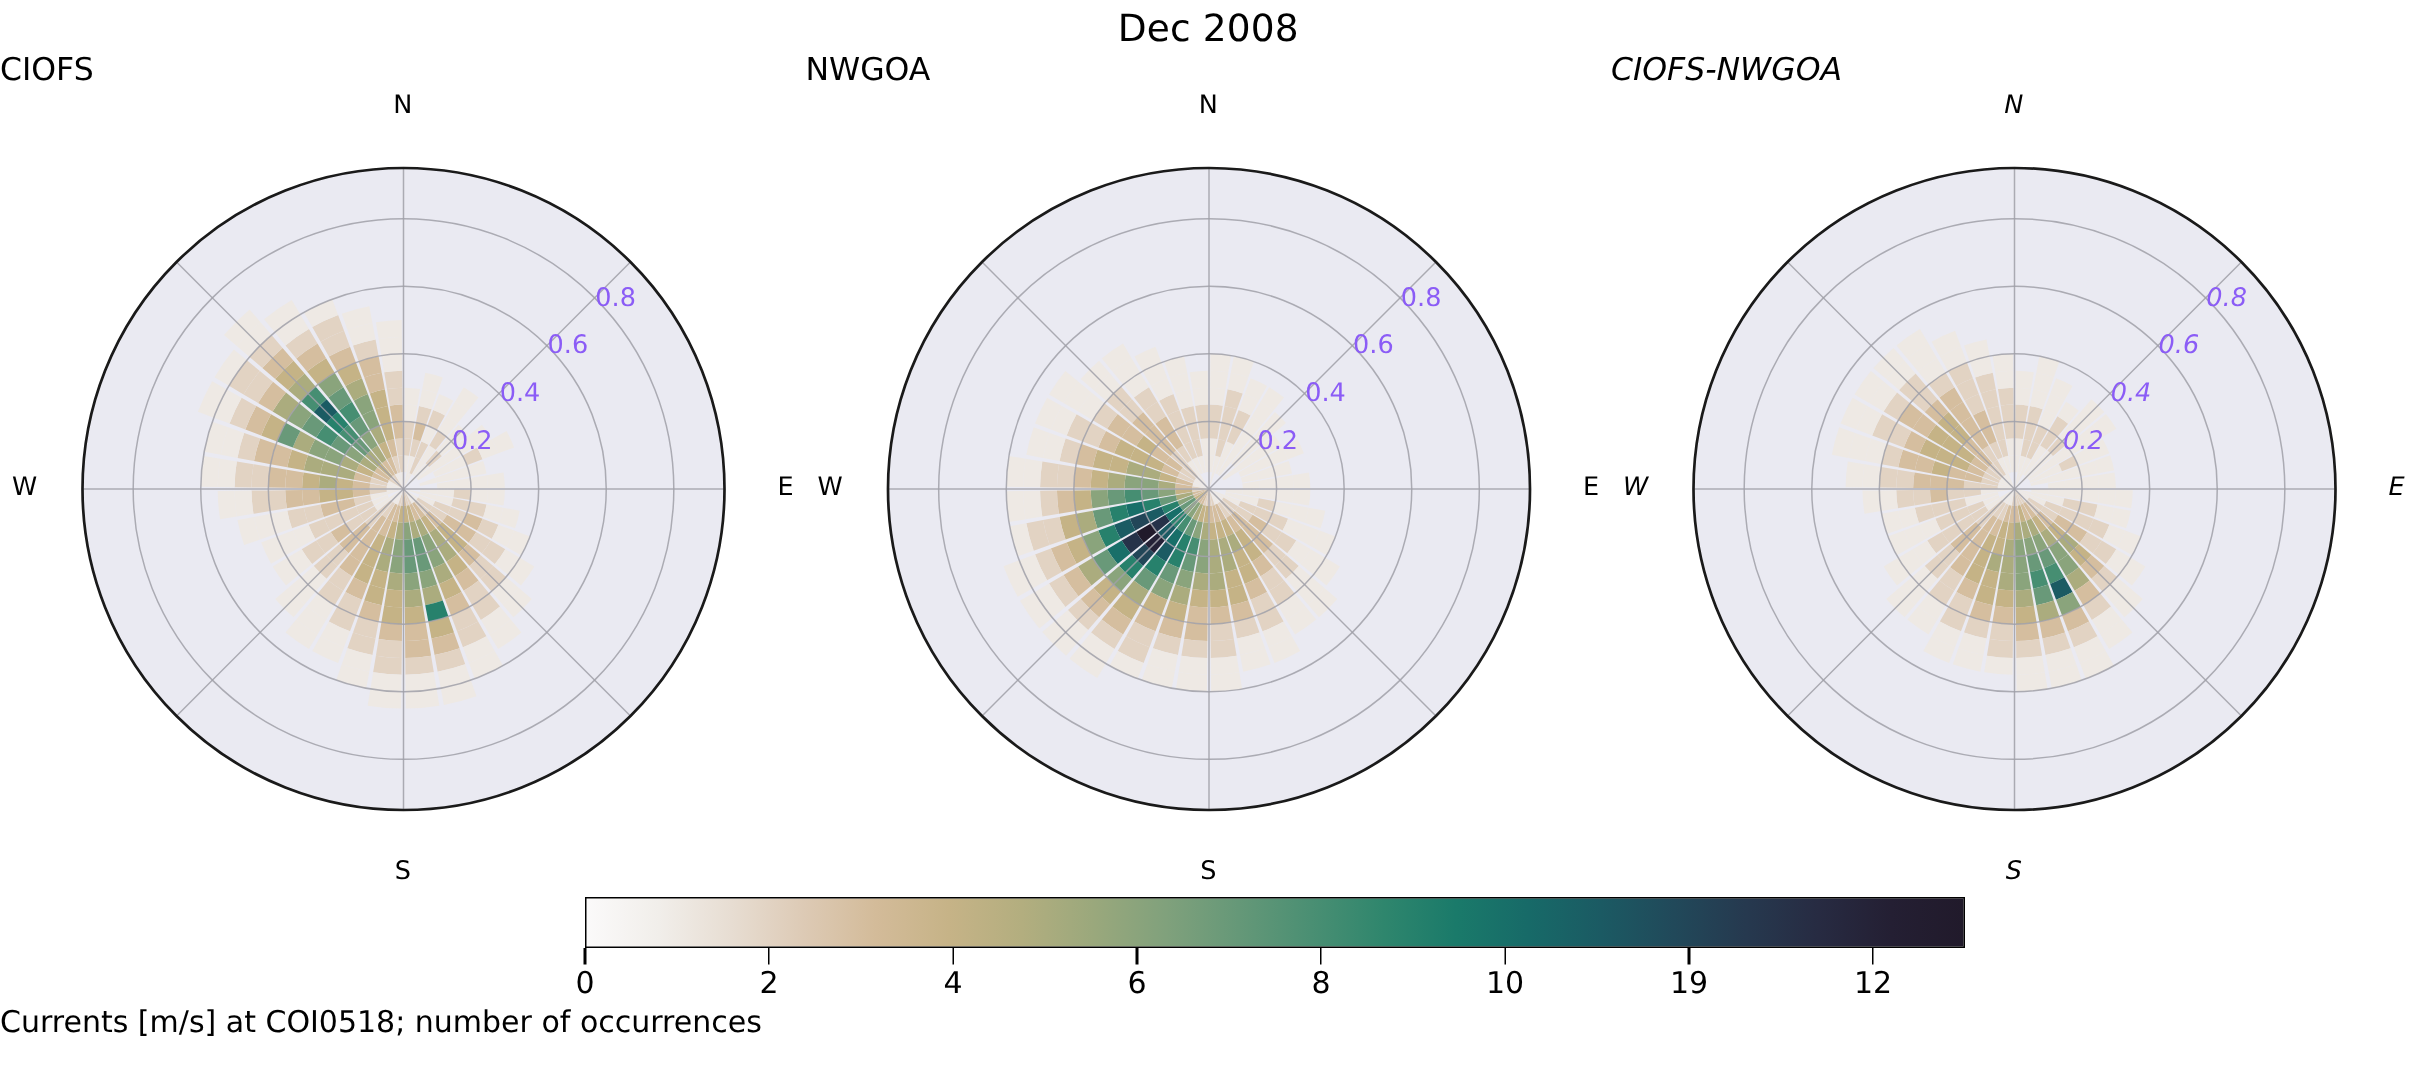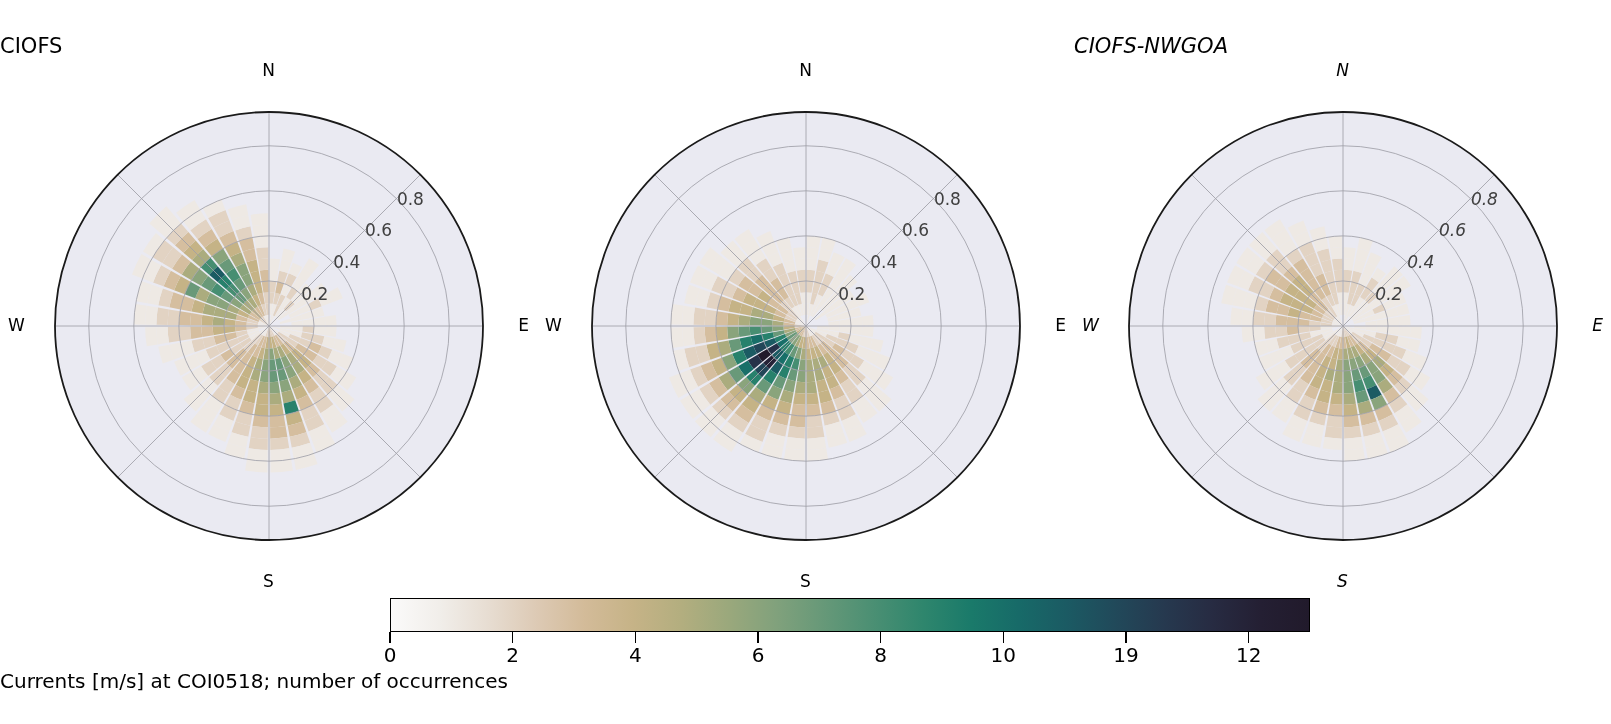--- a/index.html
+++ b/index.html
@@ -17,39 +17,40 @@
   .polar-wrap{position:absolute;left:50%;top:86px;width:480px;height:480px;
               margin-left:-240px;}
   .polar-svg{display:block;width:480px;height:480px;}
 
   .dirlabel{position:absolute;font-size:17px;line-height:20px;color:#000;}
   .dir-n{left:50%;top:60px;transform:translateX(-50%);}
   .dir-s{left:50%;top:571px;transform:translateX(-50%);}
   .dir-w{left:8px;top:315px;}
   .dir-e{right:8px;top:315px;}
 
-  .rlabel{position:absolute;font-size:17px;line-height:20px;color:#404040;
+  .rlabel{position:absolute;font-size:17px;line-height:20px;color:#8b5cf6;
           white-space:nowrap;transform:translate(-50%,-50%);}
 
   #cbar-area{position:absolute;left:0;top:585px;width:1611px;height:139px;}
   #cbar{position:absolute;left:390px;top:13px;width:920px;height:34px;
         border:1.3px solid #000;box-sizing:border-box;}
   #cbar-ticks{position:absolute;left:390px;top:47px;width:920px;height:12px;}
   #cbar-ticks i{position:absolute;top:0;width:1.3px;height:11px;background:#000;}
   #cbar-labels{position:absolute;left:390px;top:58px;width:920px;height:26px;}
   #cbar-labels span{position:absolute;top:0;font-size:20px;line-height:24px;
                     transform:translateX(-50%);}
   #cbar-caption{position:absolute;left:0;top:84px;width:1611px;text-align:left;
                 font-size:20px;line-height:24px;}
 </style>
 </head>
 <body>
 
 <div class="fig">
 
+  <div id="suptitle">Dec 2008</div>
 
   <div class="panel" id="panel-0" style="left: 0px;">
     <div class="panel-title">CIOFS</div>
     <div class="polar-wrap">
         <svg class="polar-svg" viewBox="0 0 480 480">
           <circle cx="240" cy="240" r="214" fill="#eaeaf2"></circle>
           <g>
             <path d="M 240.24 217.47 A 22.53 22.53 0 0 1 243.68 217.78 L 241.84 228.89 A 11.26 11.26 0 0 0 240.12 228.74 Z" fill="rgb(238,233,228)"></path>
             <path d="M 240.35 206.21 A 33.79 33.79 0 0 1 245.52 206.66 L 243.68 217.78 A 22.53 22.53 0 0 0 240.24 217.47 Z" fill="rgb(226,211,195)"></path>
             <path d="M 240.47 194.95 A 45.05 45.05 0 0 1 247.36 195.55 L 245.52 206.66 A 33.79 33.79 0 0 0 240.35 206.21 Z" fill="rgb(226,211,195)"></path>
@@ -409,20 +410,21 @@
       <div class="dirlabel dir-s">S</div>
       <div class="dirlabel dir-w">W</div>
       <div class="dirlabel dir-e">E</div>
       <div class="rlabel" style="left: 314.857px; top: 294.143px;">0.2</div>
       <div class="rlabel" style="left: 346.714px; top: 262.286px;">0.4</div>
       <div class="rlabel" style="left: 378.571px; top: 230.429px;">0.6</div>
       <div class="rlabel" style="left: 410.428px; top: 198.572px;">0.8</div>
     </div>
 
   <div class="panel" id="panel-1" style="left: 537px;">
+    <div class="panel-title">NWGOA</div>
     <div class="polar-wrap">
         <svg class="polar-svg" viewBox="0 0 480 480">
           <circle cx="240" cy="240" r="214" fill="#eaeaf2"></circle>
           <g>
             <path d="M 240.24 217.47 A 22.53 22.53 0 0 1 243.68 217.78 L 241.84 228.89 A 11.26 11.26 0 0 0 240.12 228.74 Z" fill="rgb(238,233,228)"></path>
             <path d="M 240.35 206.21 A 33.79 33.79 0 0 1 245.52 206.66 L 243.68 217.78 A 22.53 22.53 0 0 0 240.24 217.47 Z" fill="rgb(238,233,228)"></path>
             <path d="M 240.47 194.95 A 45.05 45.05 0 0 1 247.36 195.55 L 245.52 206.66 A 33.79 33.79 0 0 0 240.35 206.21 Z" fill="rgb(226,211,195)"></path>
             <path d="M 240.59 183.69 A 56.32 56.32 0 0 1 249.20 184.44 L 247.36 195.55 A 45.05 45.05 0 0 0 240.47 194.95 Z" fill="rgb(226,211,195)"></path>
             <path d="M 240.71 172.42 A 67.58 67.58 0 0 1 251.04 173.33 L 249.20 184.44 A 56.32 56.32 0 0 0 240.59 183.69 Z" fill="rgb(238,233,228)"></path>
             <path d="M 240.83 161.16 A 78.84 78.84 0 0 1 252.88 162.22 L 251.04 173.33 A 67.58 67.58 0 0 0 240.71 172.42 Z" fill="rgb(238,233,228)"></path>

